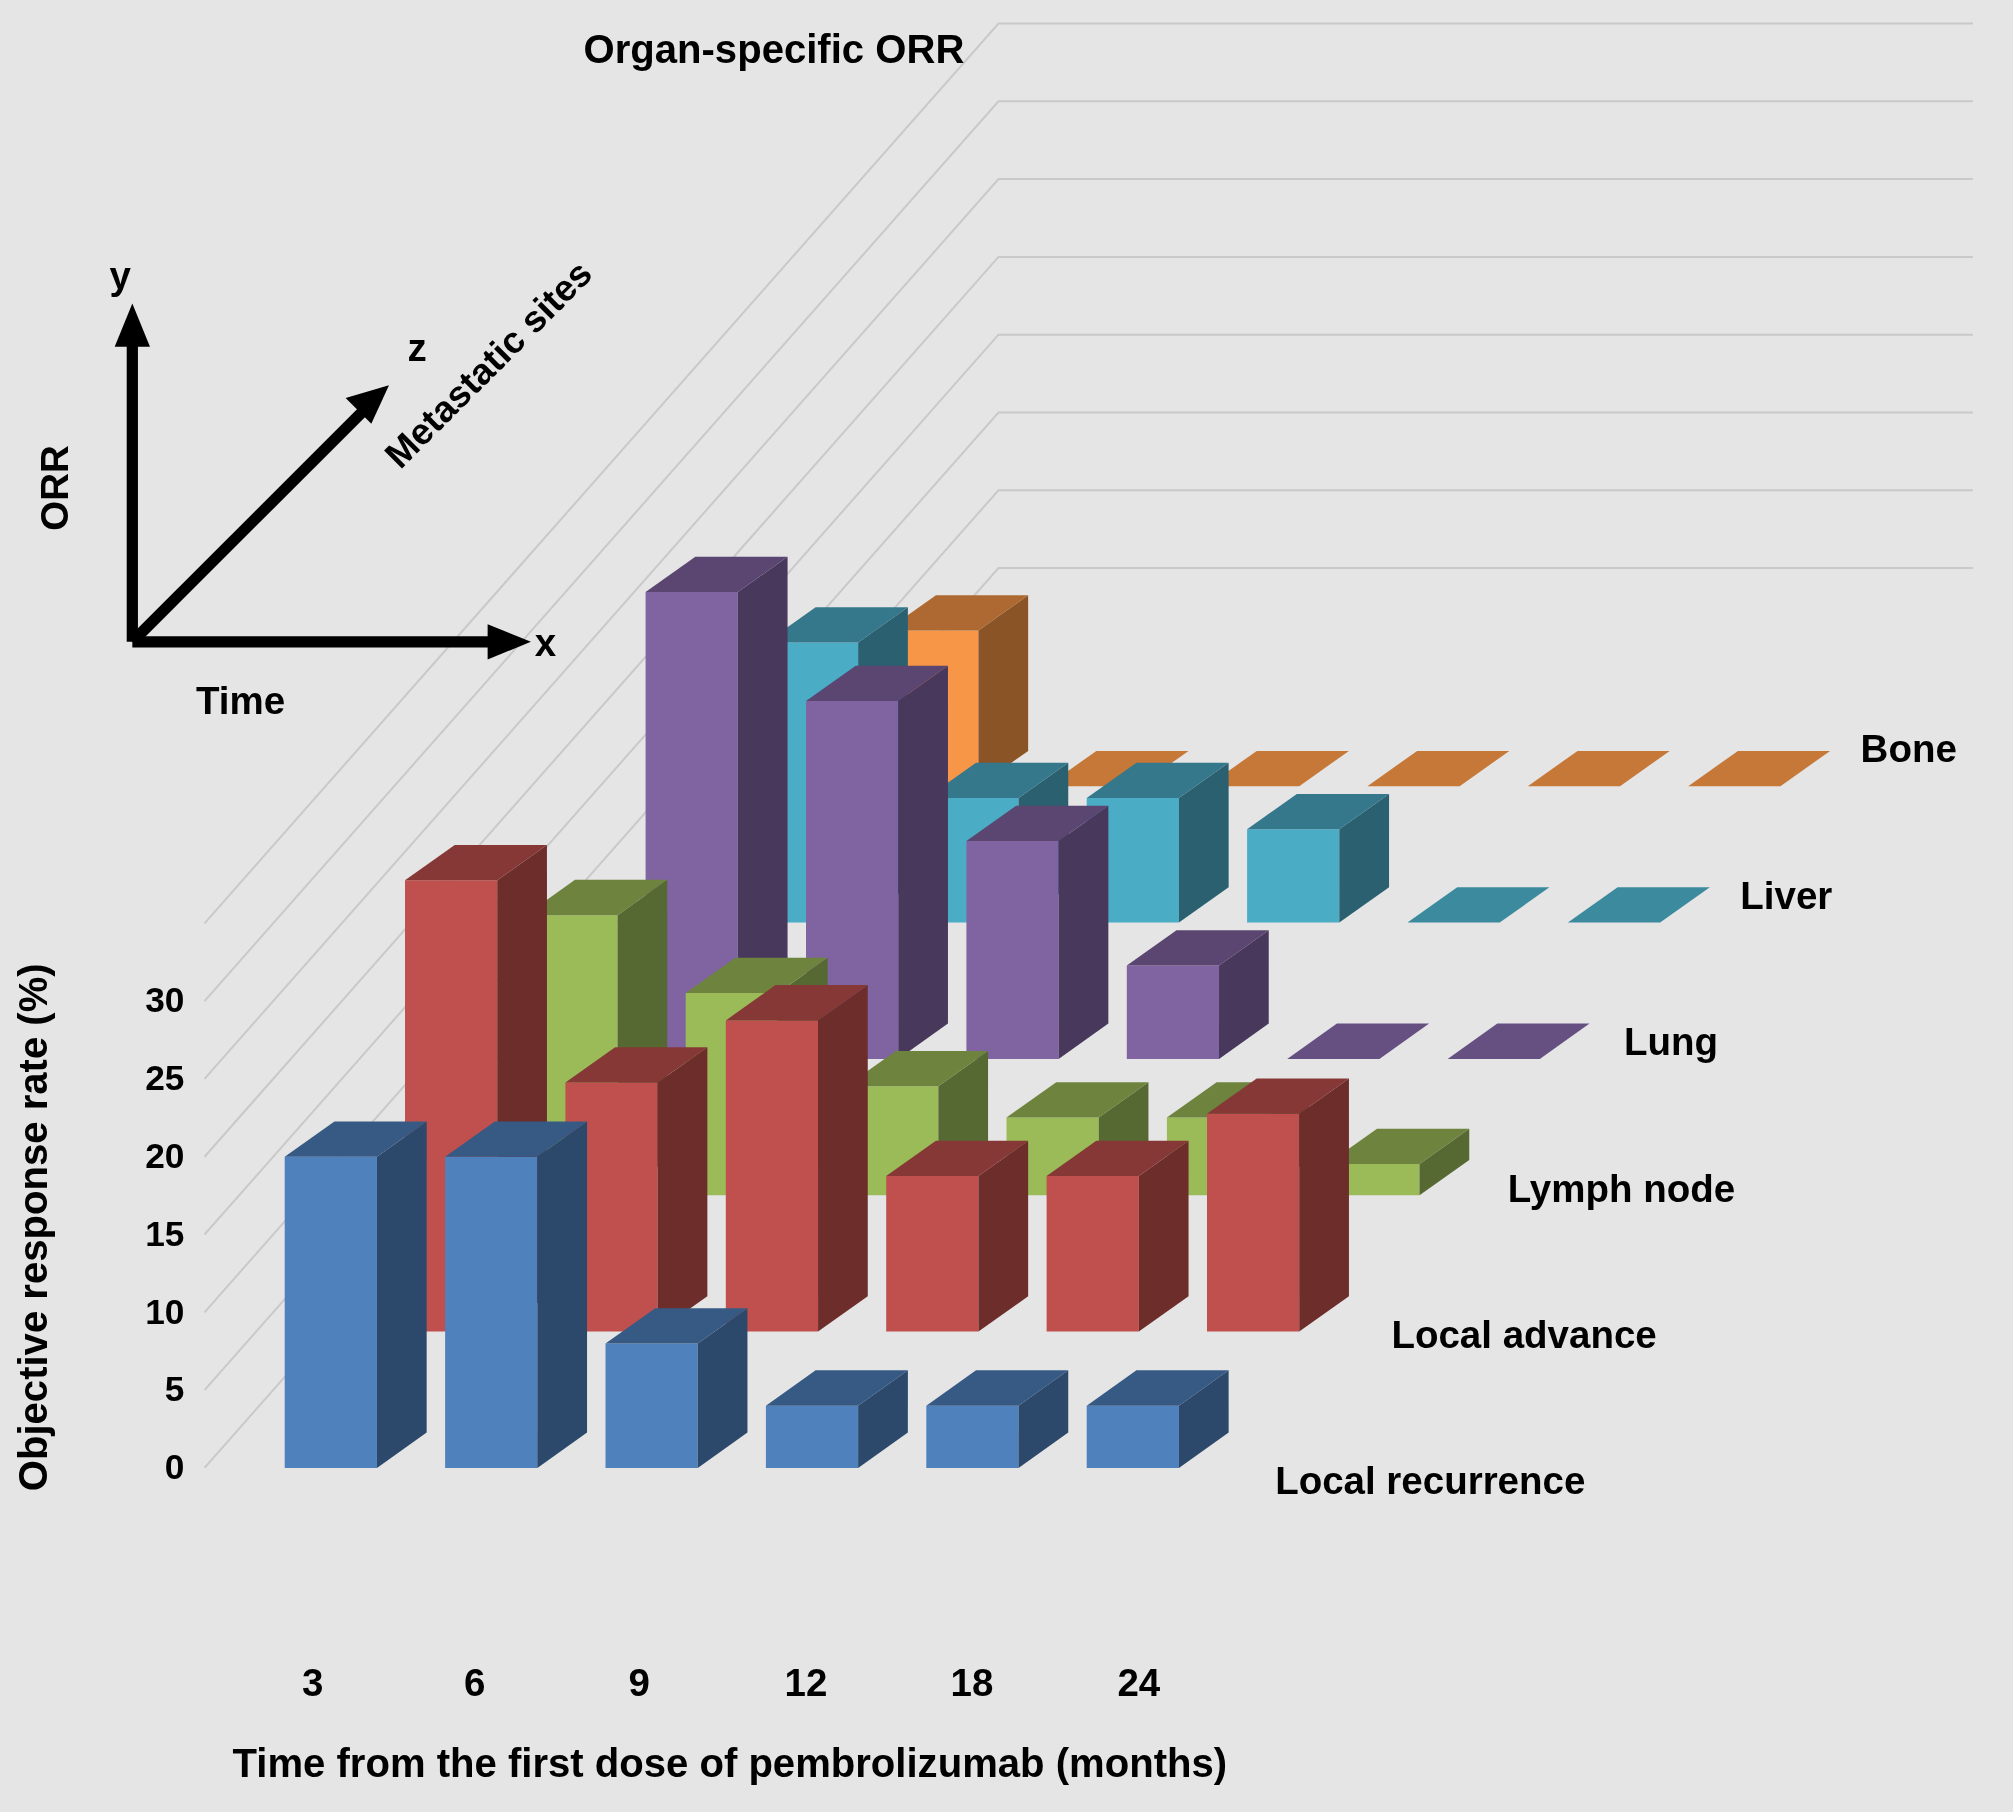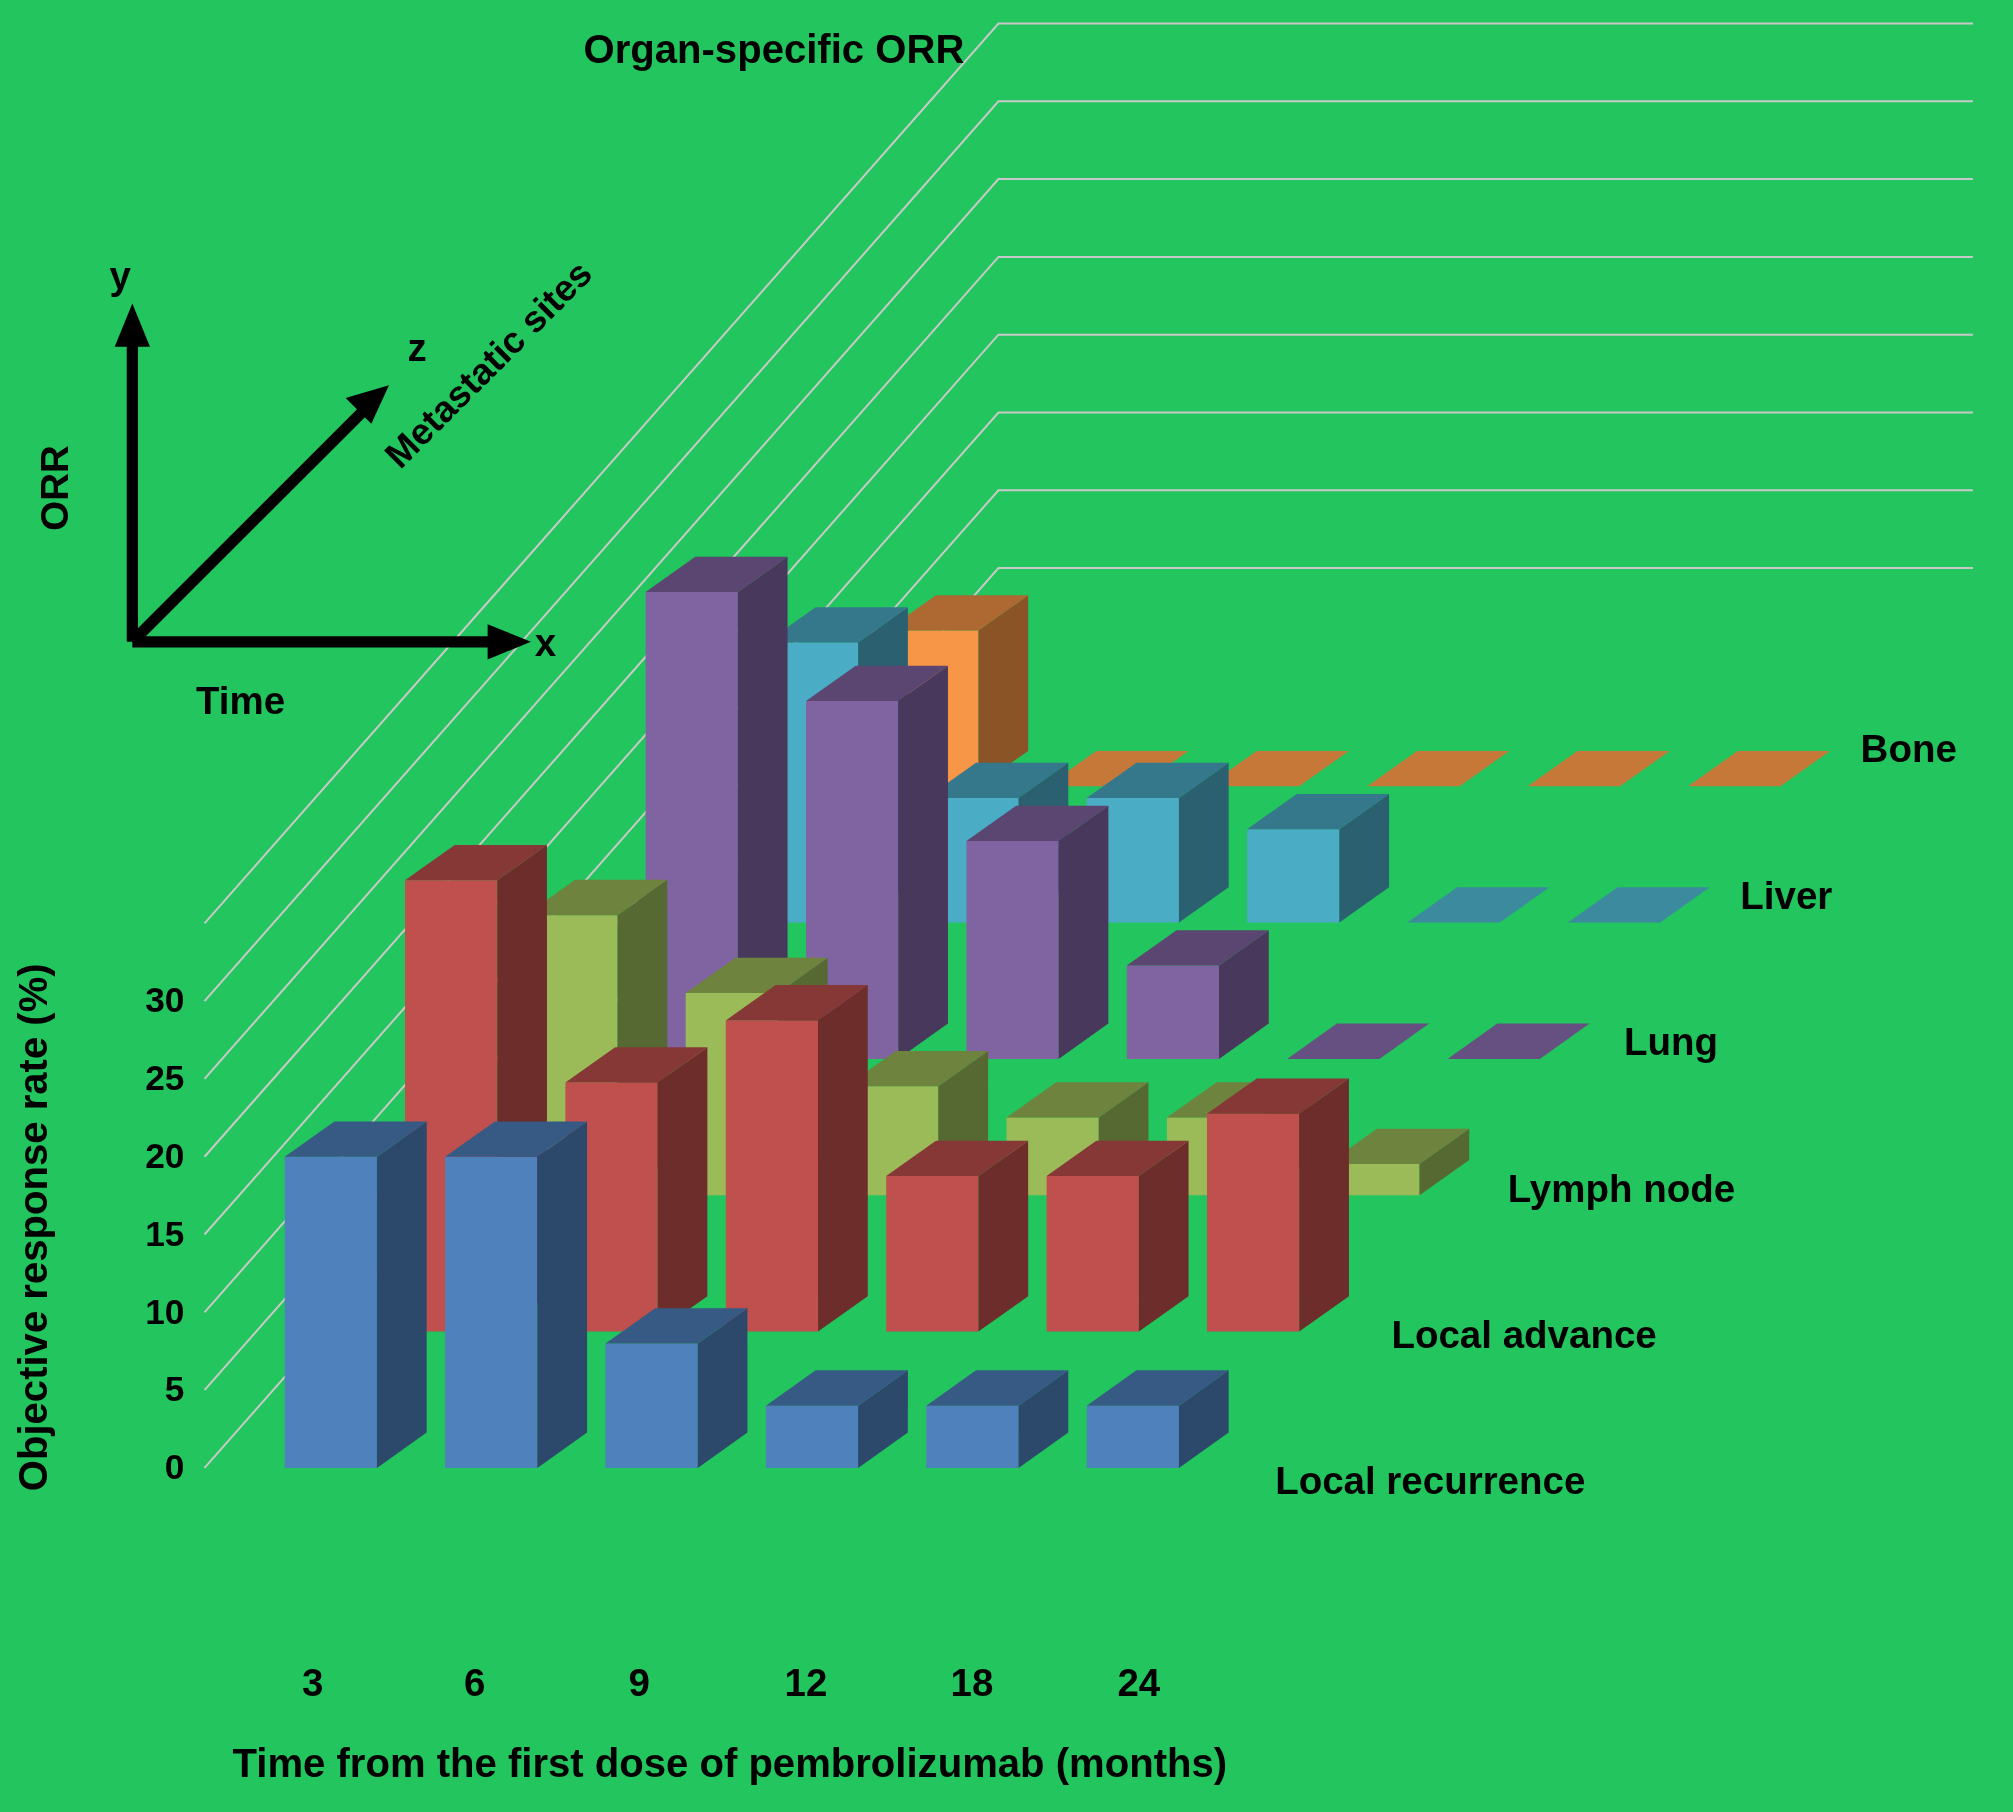--- a/index.html
+++ b/index.html
@@ -1,16 +1,16 @@
 <!DOCTYPE html>
 <html style="font-size:13px"><head>
 <meta charset="utf-8">
 <style>
   html,body{margin:0;padding:0;background:#fff;}
-  #stage{position:relative;width:2013px;height:1813px;background:#22c55e;overflow:hidden;
+  #stage{position:relative;width:2013px;height:1813px;background:#e5e5e5;overflow:hidden;
          font-family:"Liberation Sans",sans-serif;}
   svg{position:absolute;left:0;top:0;}
   text{font-family:"Liberation Sans","DejaVu Sans",sans-serif;fill:#000;}
   .t-bold{font-weight:700;}
 </style>
 </head>
 <body>
 
 <div id="stage">
 <svg id="chart" width="2013" height="1813" viewBox="0 0 2510 2260">

